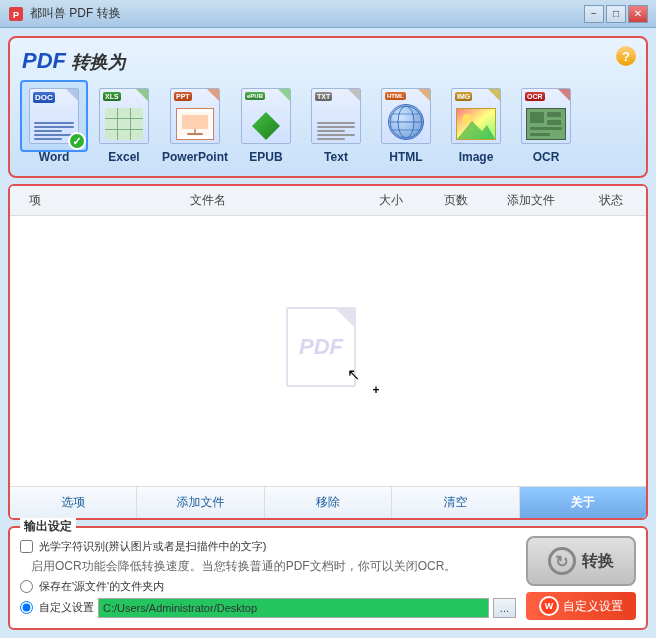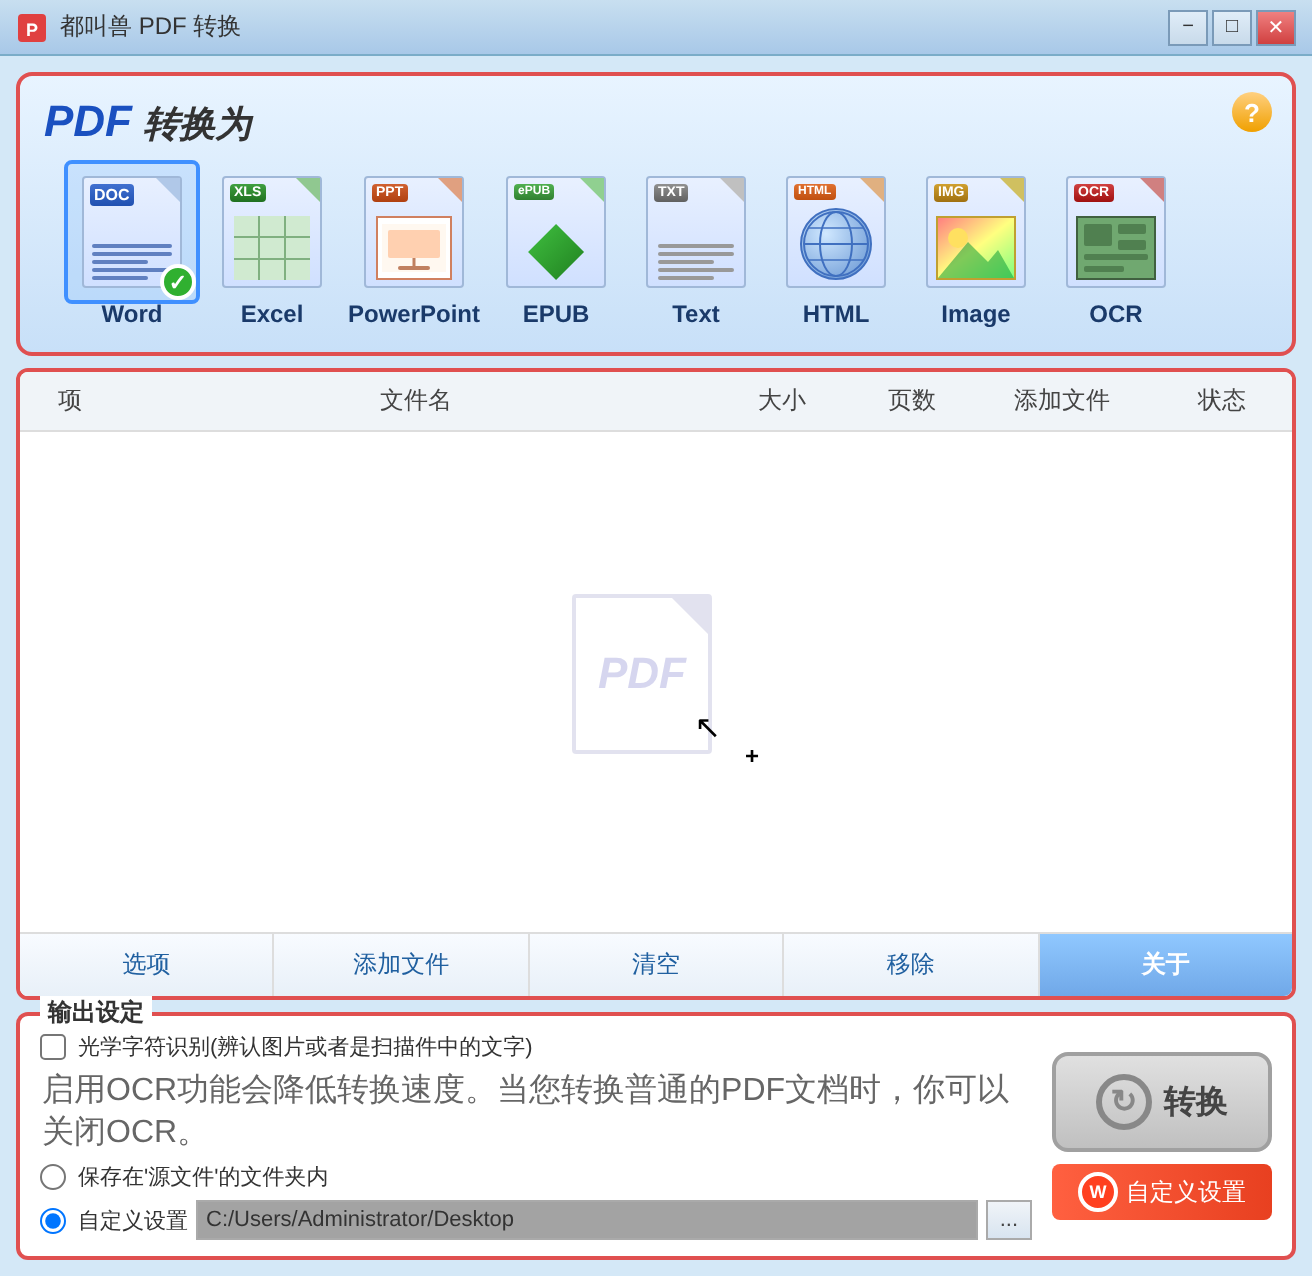--- a/index.html
+++ b/index.html
@@ -85,21 +85,20 @@
       font-weight: bold;
       font-size: 13px;
       cursor: pointer;
       display: flex; align-items: center; justify-content: center;
     }
 
     .format-icons {
       display: flex;
       gap: 6px;
       align-items: flex-end;
-      margin-left: 12px;
     }
 
     .format-icon-item {
       display: flex;
       flex-direction: column;
       align-items: center;
       cursor: pointer;
       min-width: 64px;
     }
     .format-icon-item .icon-box {
@@ -364,24 +363,24 @@
       gap: 4px;
     }
     .output-row input[type="checkbox"] {
       margin-right: 2px;
     }
     .output-row label {
       font-size: 11px;
       color: #333;
     }
     .output-note {
-      font-size: 16px;
+      font-size: 12px;
       color: #666;
       margin-bottom: 4px;
-      margin-left: 1px;
+      margin-left: 11px;
     }
     .radio-row {
       display: flex;
       align-items: center;
       gap: 4px;
       margin-bottom: 4px;
     }
     .radio-row input[type="radio"] { margin-right: 2px; }
     .radio-row label { font-size: 11px; color: #333; }
     .custom-row {
@@ -391,21 +390,21 @@
     }
     .custom-row input[type="radio"] { margin-right: 2px; }
     .custom-row label { font-size: 11px; color: #333; }
     .path-input {
       flex: 1;
       height: 20px;
       border: 1px solid #aaa;
       padding: 0 4px;
       font-size: 11px;
       color: #333;
-      background: #a3a3a3;
+      background: #22c55e;
     }
     .browse-btn {
       height: 20px;
       padding: 0 6px;
       border: 1px solid #aaa;
       background: linear-gradient(to bottom, #f0f4f8, #d8e4f0);
       cursor: pointer;
       font-size: 11px;
       color: #444;
     }
@@ -679,22 +678,22 @@
         </div>
       </div>
 
       <div class="cursor" style="position:absolute; top:55%; left:53%; font-size:16px;">↖</div>
       <div class="cursor-plus" style="position:absolute; top:62%; left:57%; font-size:12px; font-weight:bold;">+</div>
     </div>
 
     <div class="buttons-row">
       <button class="action-btn">选项</button>
       <button class="action-btn">添加文件</button>
+      <button class="action-btn">移除</button>
       <button class="action-btn">清空</button>
-      <button class="action-btn">移除</button>
       <button class="action-btn active-tab">关于</button>
     </div>
   </div>
 
   <div class="output-panel">
     <span class="panel-label">输出设定</span>
     <div class="output-settings-content">
       <div class="output-row">
         <input type="checkbox" id="ocr-cb" style="">
         <label for="ocr-cb">光学字符识别(辨认图片或者是扫描件中的文字)</label>

